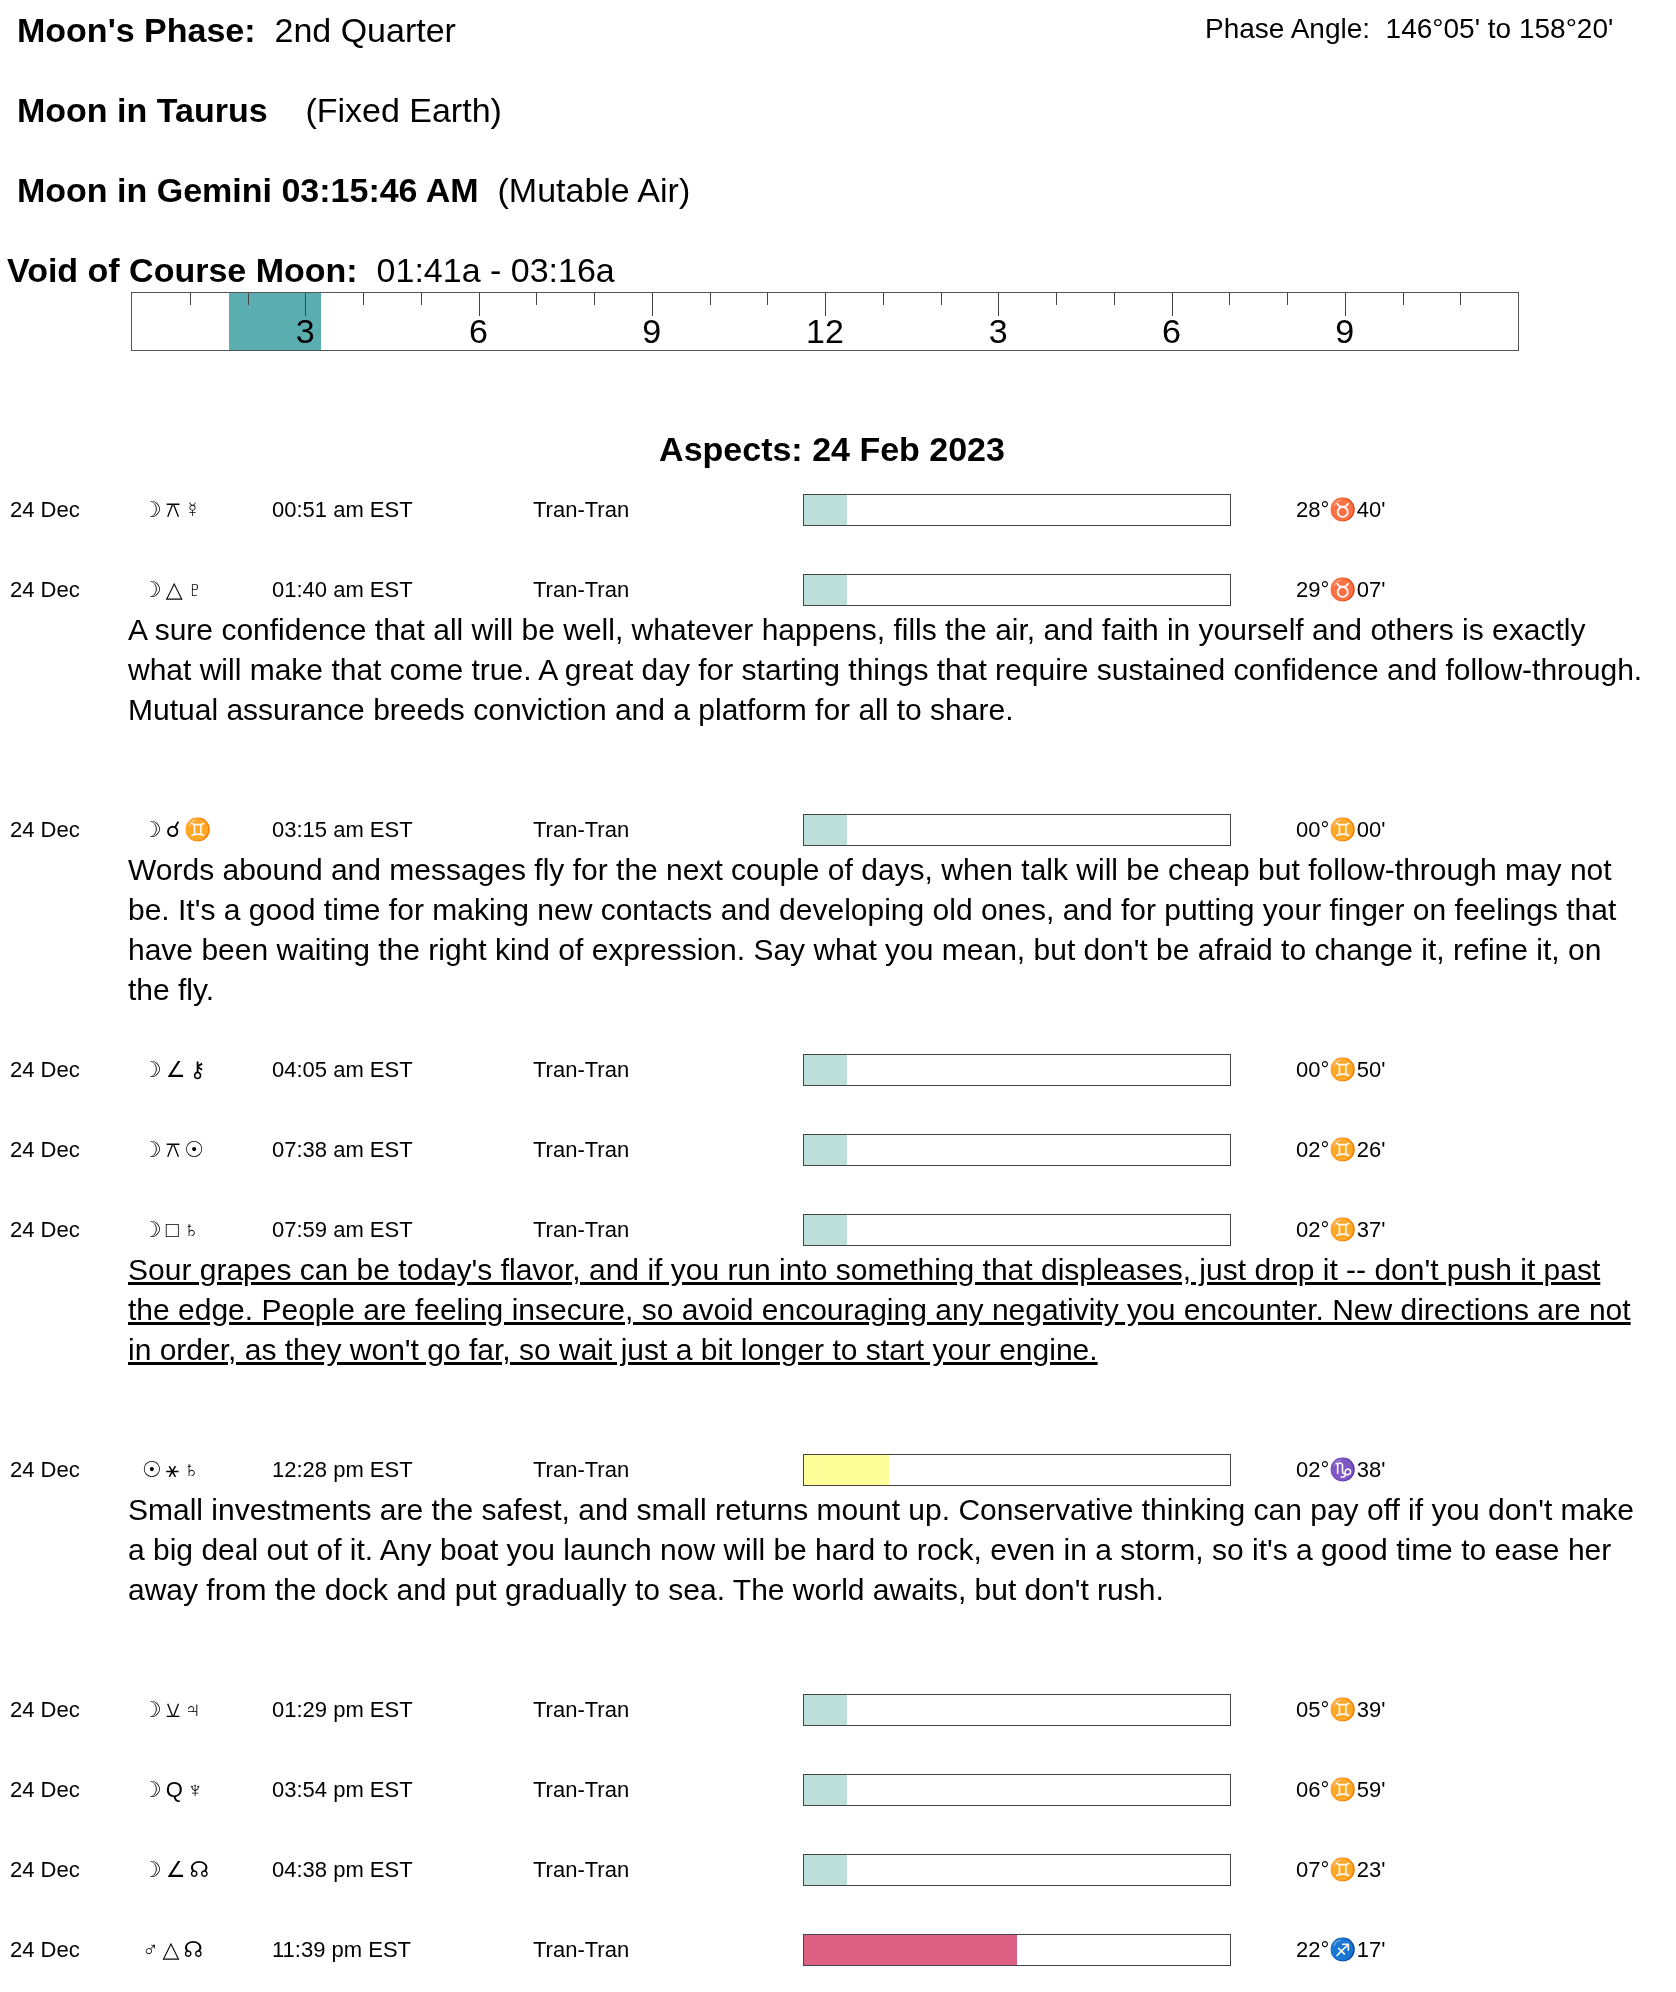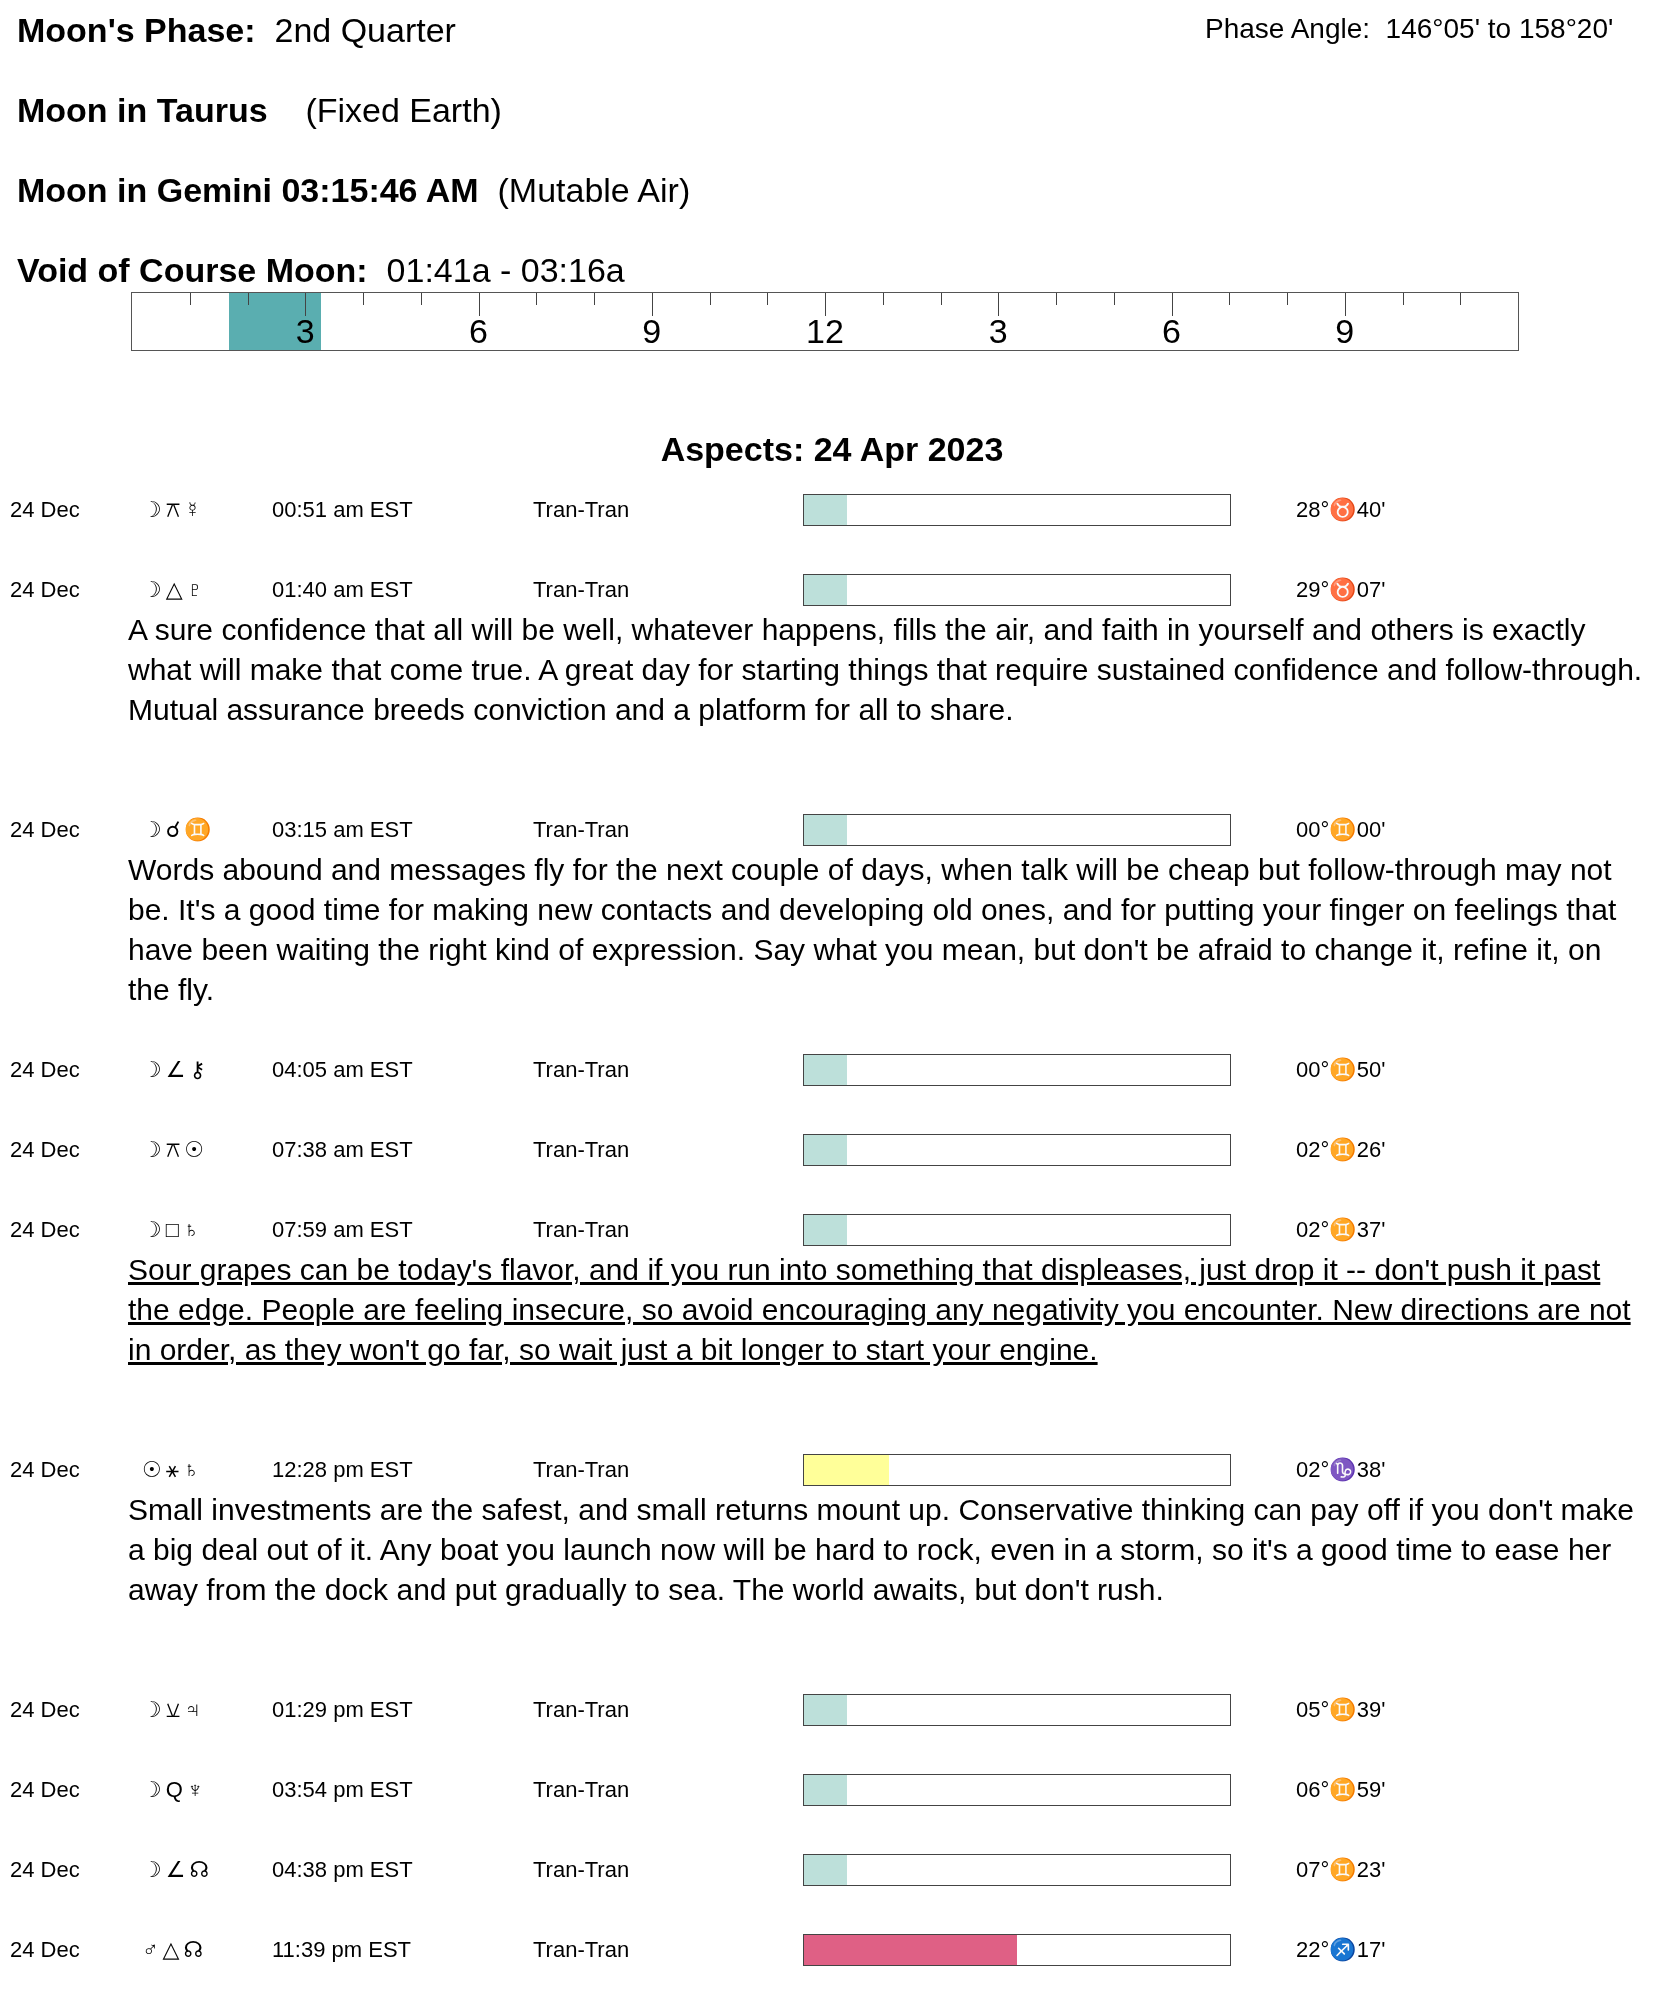--- a/index.html
+++ b/index.html
@@ -49,21 +49,21 @@
   <span>146°05' to 158°20'</span>
 </div>
 <div class="abs hdr" style="left:10px; top:90px;">
   <span class="b">Moon in Taurus</span>&nbsp;&nbsp;&nbsp;
   <span>(Fixed Earth)</span>
 </div>
 <div class="abs hdr" style="left:10px; top:170px;">
   <span class="b">Moon in Gemini 03:15:46 AM</span>&nbsp;
   <span>(Mutable Air)</span>
 </div>
-<div class="abs hdr" style="left:10px; top:250px;">
+<div class="abs hdr" style="left:0; top:250px;">
   <span class="b">Void of Course Moon:</span>&nbsp;
   <span>01:41a -  03:16a</span>
 </div>
 
 <div class="timeline" id="timeline">
   <div class="voc-span" id="voc-span" style="left: 97.02px; width: 91.8225px; background: rgb(90, 174, 176);"></div>
 <div class="tick" style="left: 57.75px;"></div>
     <div class="tick" style="left: 115.5px;"></div>
     <div class="tick major" style="left: 173.25px;"></div>
     <div class="tick" style="left: 231px;"></div>
@@ -88,21 +88,21 @@
     <div class="tick" style="left: 1328.25px;"></div>
     <div class="tick-label" style="left: 173.25px;">3</div>
     <div class="tick-label" style="left: 346.5px;">6</div>
     <div class="tick-label" style="left: 519.75px;">9</div>
     <div class="tick-label" style="left: 693px;">12</div>
     <div class="tick-label" style="left: 866.25px;">3</div>
     <div class="tick-label" style="left: 1039.5px;">6</div>
     <div class="tick-label" style="left: 1212.75px;">9</div>
   </div>
 
-<div class="abs aspects-title" style="top:430px;">Aspects: 24 Apr 2023</div>
+<div class="abs aspects-title" style="top:430px;">Aspects: 24 Feb 2023</div>
 <div id="aspect-rows">
     <div class="row" style="top: 490px; width: 1640px;">
       <span class="c-date">24 Dec</span>
       <span class="c-glyph">☽⚻☿</span>
       <span class="c-time">00:51 am EST</span>
       <span class="c-type">Tran-Tran</span>
       <div class="bar">
         <div class="bar-fill" style="width: 10%; background: rgb(189, 224, 218);"></div>
       </div>
       <span class="c-deg">28°♉40'</span>

